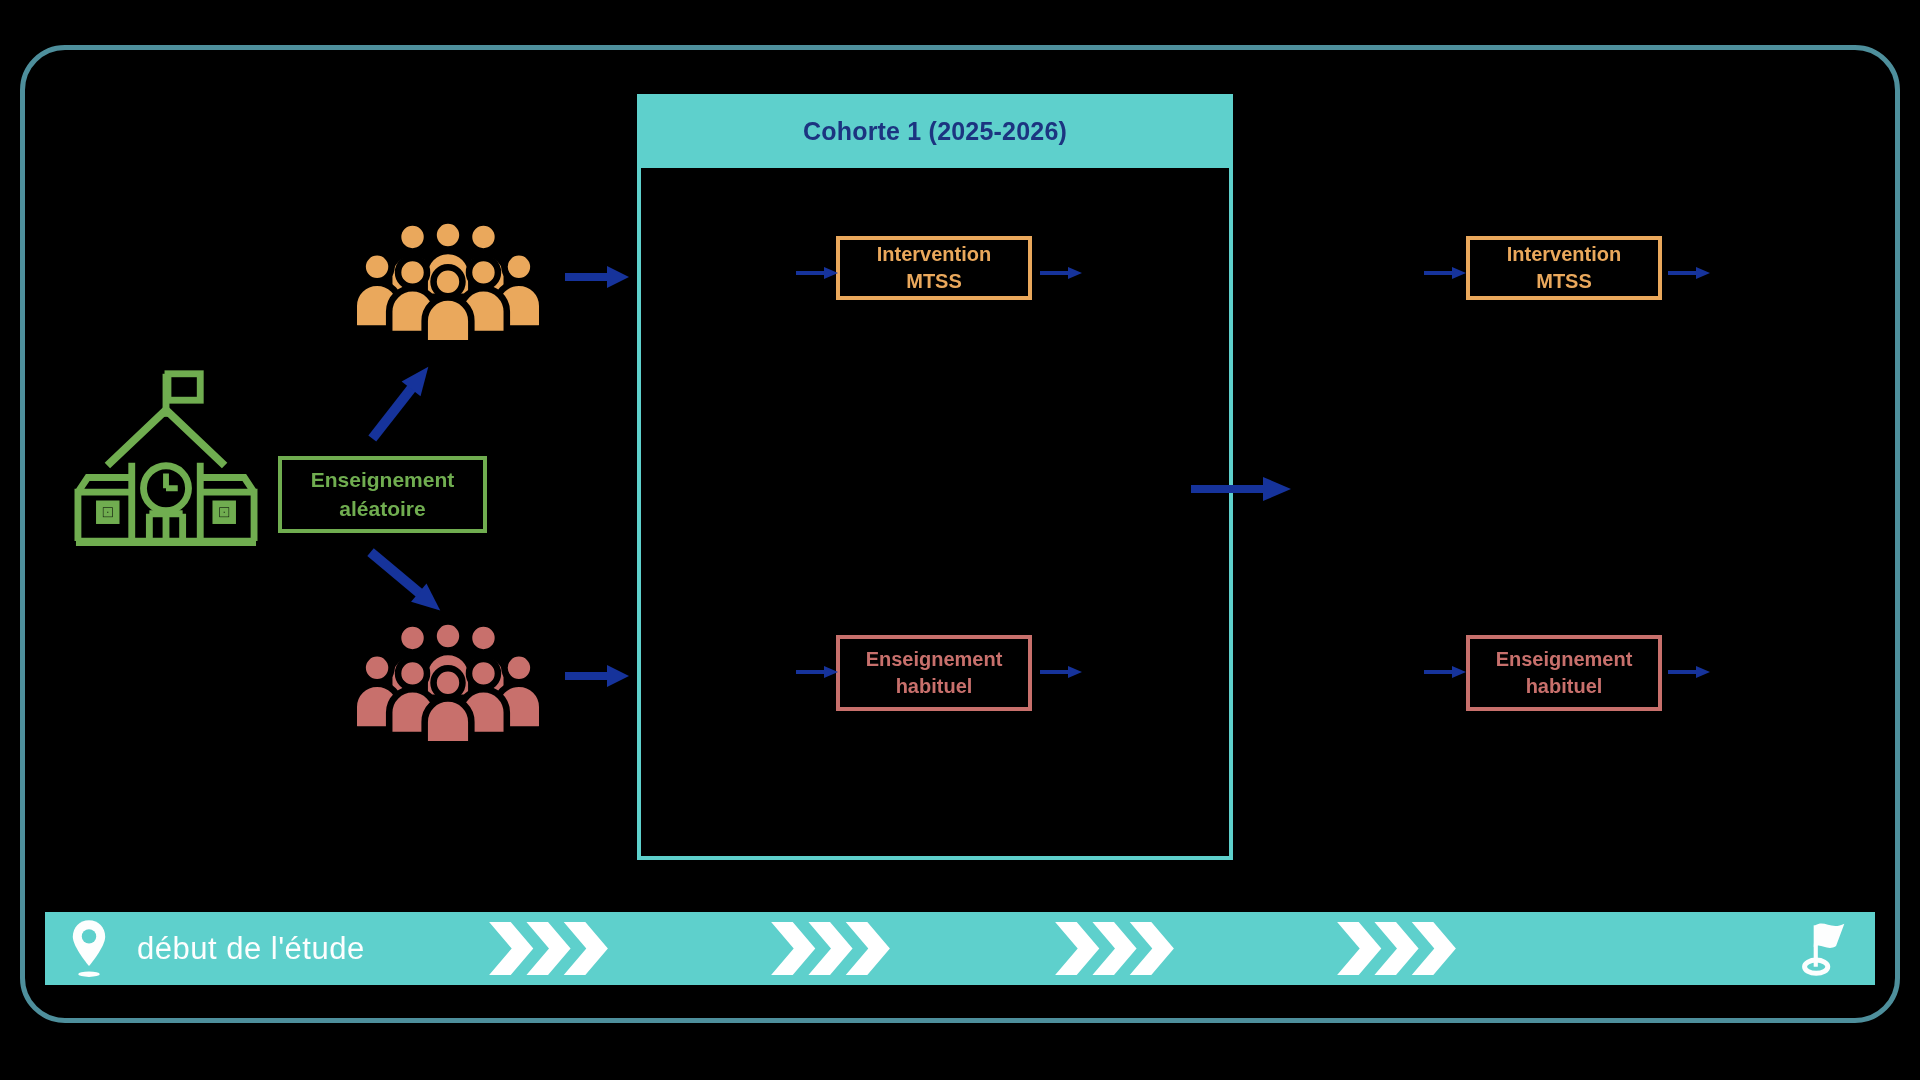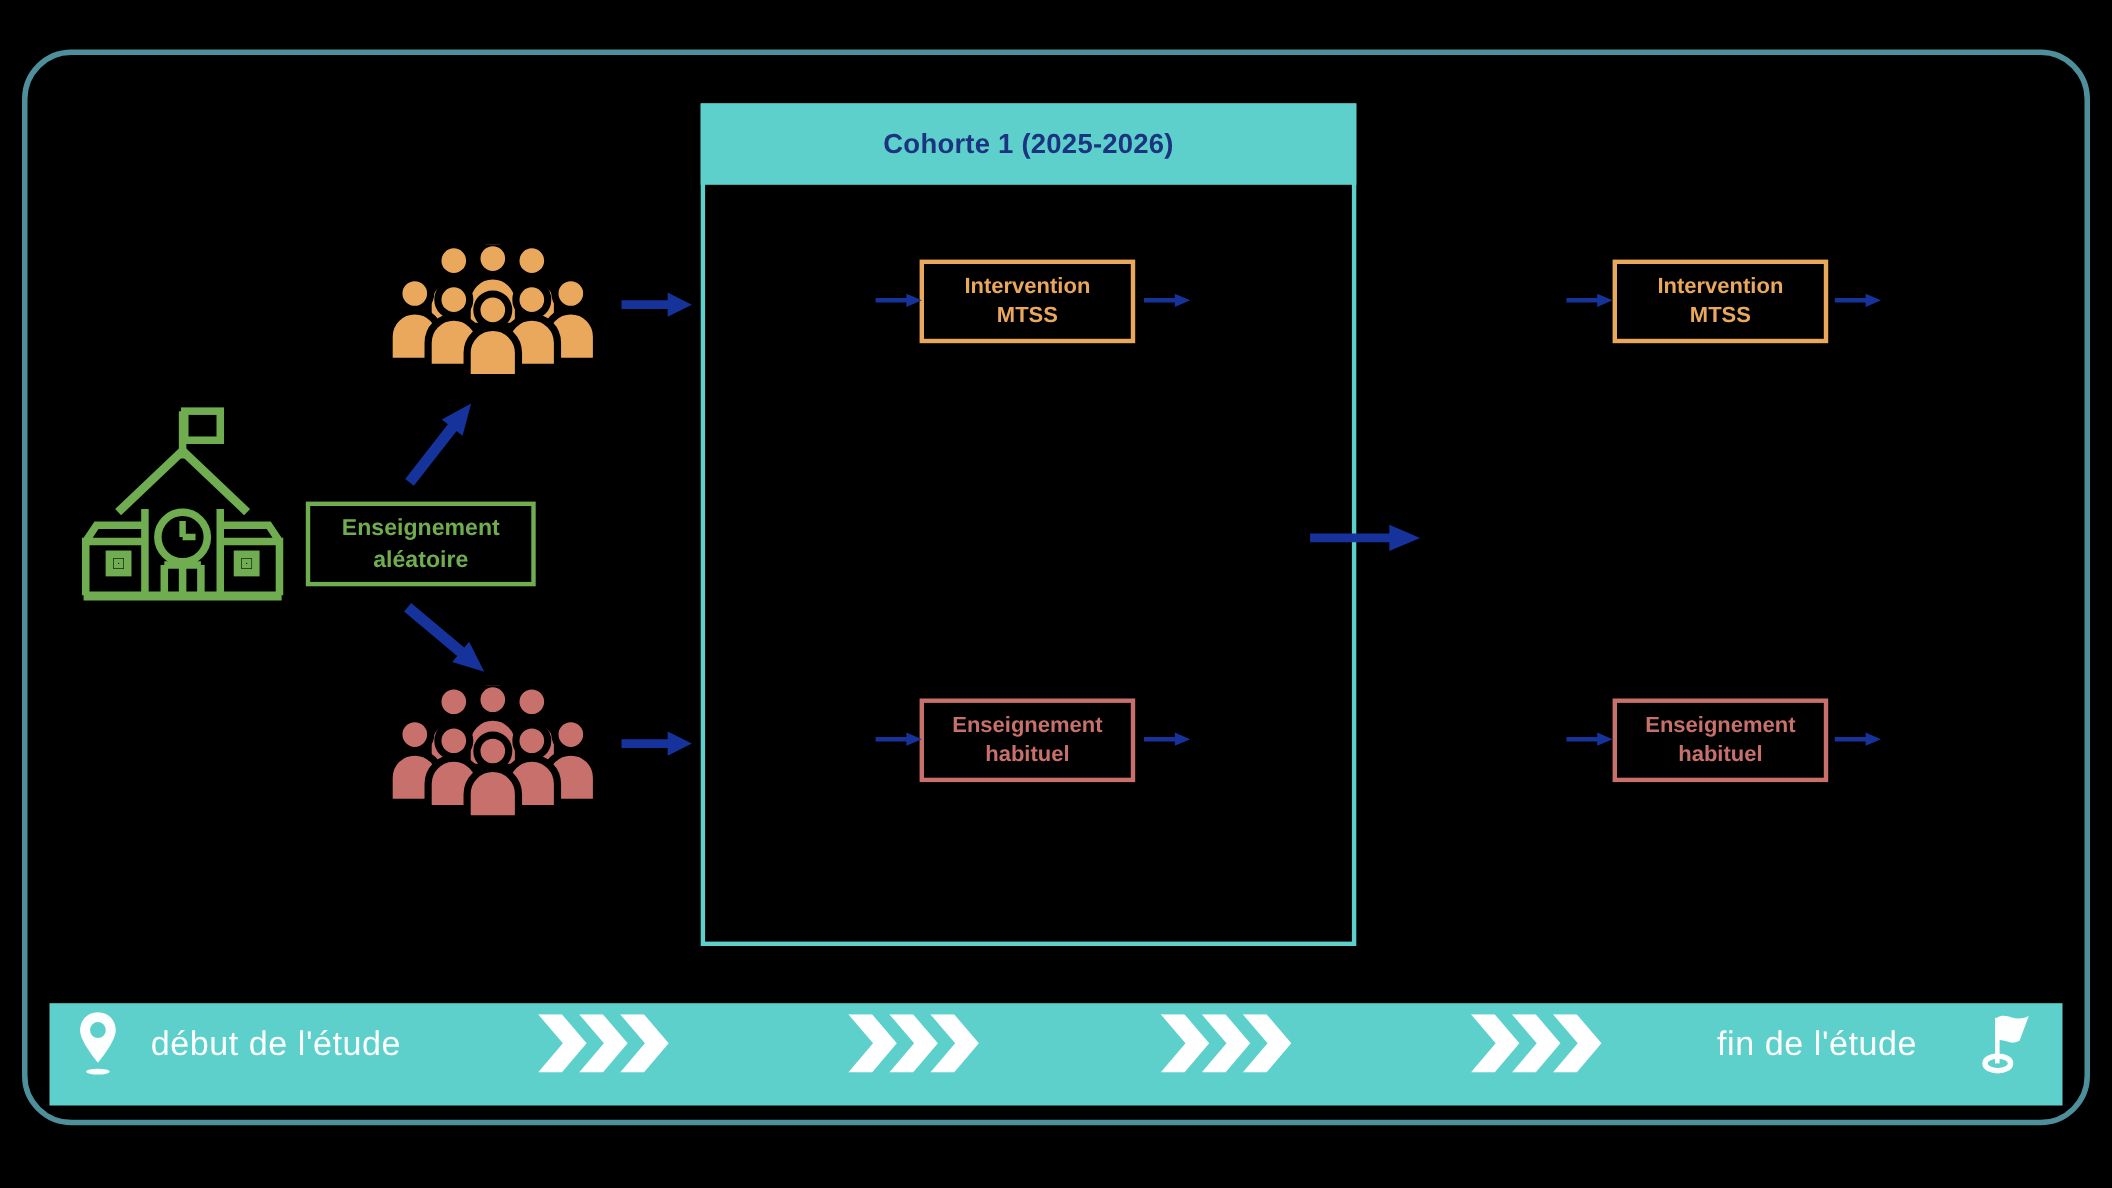--- a/index.html
+++ b/index.html
@@ -20,21 +20,21 @@
   .panel1{left:637px;width:596px;}
   .panel2{left:1253px;width:622px;}
   .panel-header{position:absolute;left:-4px;top:-4px;right:-4px;height:74px;background:var(--teal);
                 display:flex;align-items:center;justify-content:center;}
   .panel-title{color:var(--navy);font-weight:bold;font-size:25px;letter-spacing:.2px;}
 
   
   .node{position:absolute;display:flex;flex-direction:column;align-items:center;justify-content:center;
         background:var(--background);z-index:2;text-align:center;font-weight:bold;line-height:1.35;}
   .node span{display:block;}
-  .box-int{width:196px;height:76px;border:4px solid var(--orange);color:var(--orange);font-size:20px;}
+  .box-int{width:196px;height:64px;border:4px solid var(--orange);color:var(--orange);font-size:20px;}
   .box-usual{width:196px;height:76px;border:4px solid var(--salmon);color:var(--salmon);font-size:20px;}
   .box-assign{left:278px;top:456px;width:209px;height:77px;border:4px solid var(--green);
               color:var(--green);font-size:21px;}
   .int1{left:836px;top:236px;}   .usual1{left:836px;top:635px;}
   .int2{left:1466px;top:236px;}  .usual2{left:1466px;top:635px;}
 
   
   .arrow{position:absolute;z-index:5;}
   .arrow svg{display:block;width:100%;height:100%;}
   .arrow line{stroke:var(--arrow);}
@@ -48,21 +48,21 @@
 
   
   .icon{position:absolute;}
   .icon svg{display:block;width:100%;height:100%;}
   .school{left:72px;top:364px;width:188px;height:182px;}
   .crowd{width:192px;height:126px;}
   .crowd-orange{left:352px;top:222px;}
   .crowd-red{left:352px;top:623px;}
 
   
-  .timeline{position:absolute;left:45px;top:912px;width:1830px;height:93px;background:var(--teal);z-index:3;}
+  .timeline{position:absolute;left:45px;top:912px;width:1830px;height:73px;background:var(--teal);z-index:3;}
   .tl-label{position:absolute;top:0;height:73px;line-height:73px;color:var(--white);
             font-size:31px;letter-spacing:.5px;white-space:nowrap;}
   .tl-start{left:92px;}
   .tl-end{left:1516px;}
   .pin{left:26px;top:5px;width:36px;height:64px;}
   .flag{left:1743px;top:4px;width:58px;height:65px;}
   .chev{position:absolute;top:10px;width:122px;height:53px;}
   .chev svg{display:block;width:100%;height:100%;}
   .c1{left:443px;} .c2{left:725px;} .c3{left:1009px;} .c4{left:1291px;}
 </style>
@@ -313,21 +313,20 @@
       </svg>
     </span>
     <span class="chev c4">
       <svg viewBox="0 0 122 54" fill="#ffffff">
         <path d="M0,0 H22 L45,27 L22,54 H0 L23,27 Z"></path>
         <path d="M38,0 H60 L83,27 L60,54 H38 L61,27 Z"></path>
         <path d="M76,0 H98 L121,27 L98,54 H76 L99,27 Z"></path>
       </svg>
     </span>
 
-    <span class="tl-label tl-end">fin de l'étude</span>
     <div class="icon flag">
       <svg viewBox="0 0 70 68">
         <ellipse cx="34" cy="56" rx="14" ry="8" fill="none" stroke="#fdfefe" stroke-width="6"></ellipse>
         <rect x="31" y="6" width="5" height="50" fill="#fdfefe"></rect>
         <path d="M33,6 C44,-1 52,12 68,4 L58,31 C47,38 40,26 31,32 Z" fill="#fdfefe"></path>
       </svg>
     </div>
   </div>
 
 </div>

